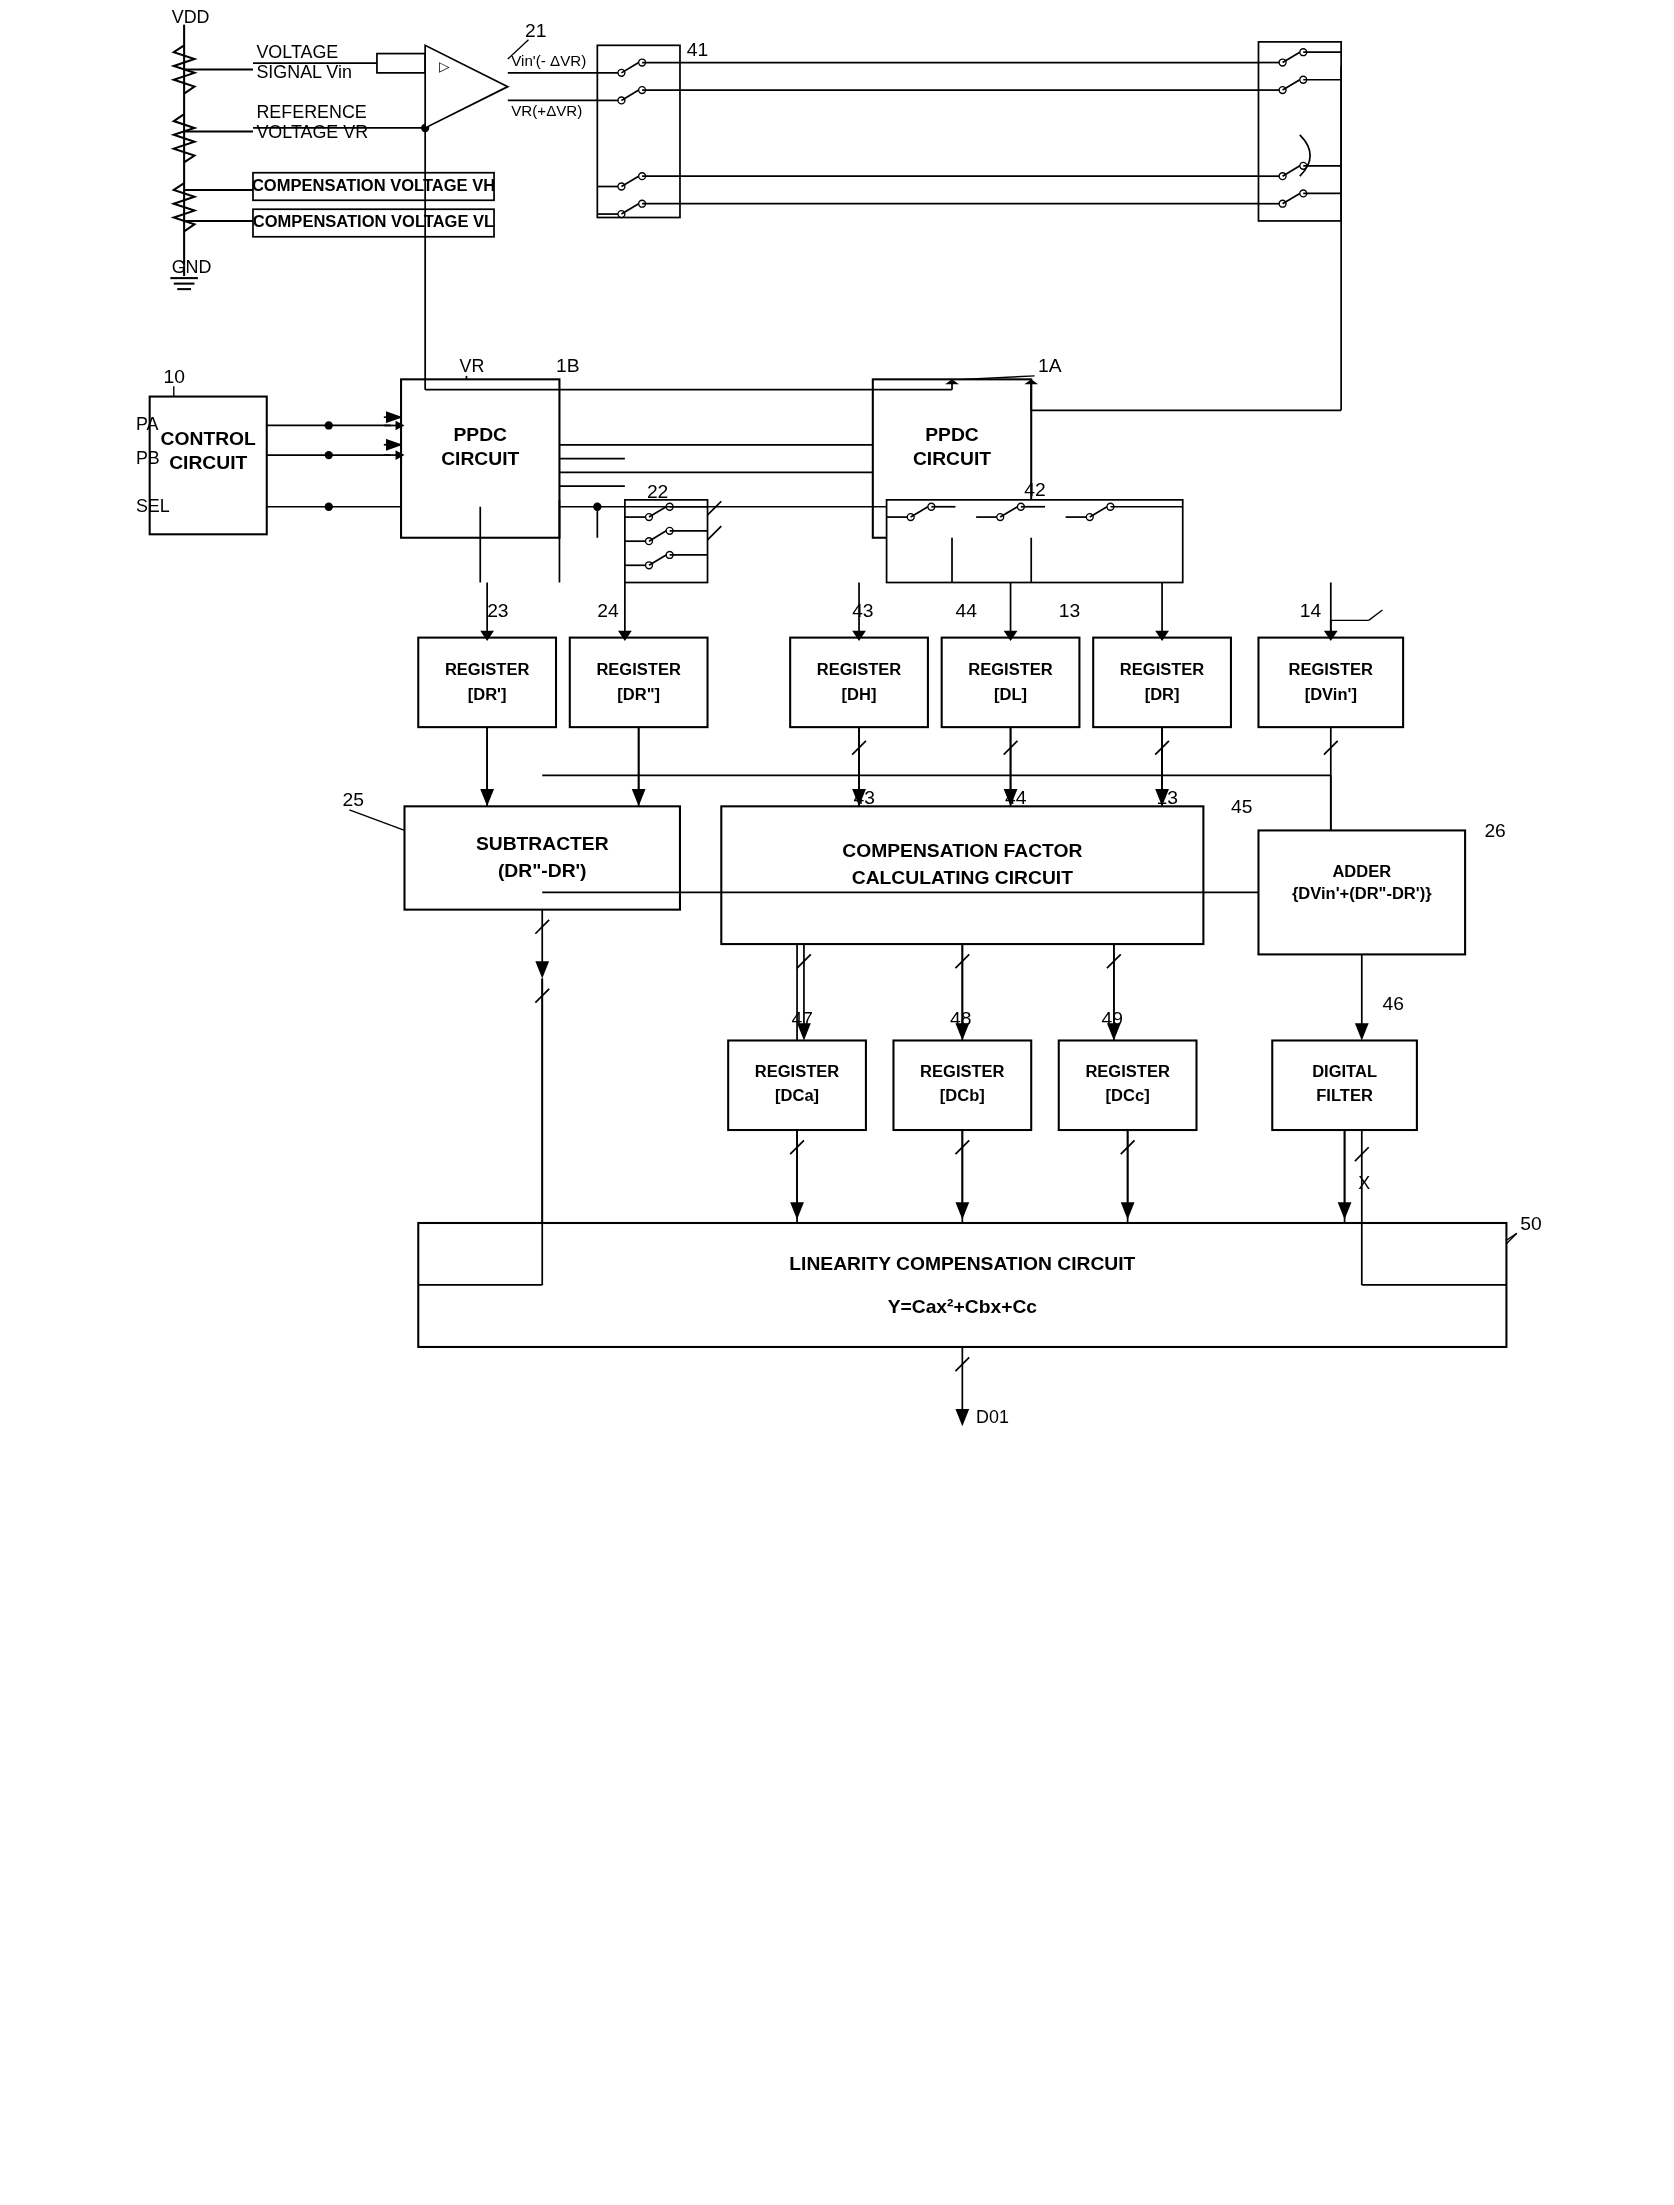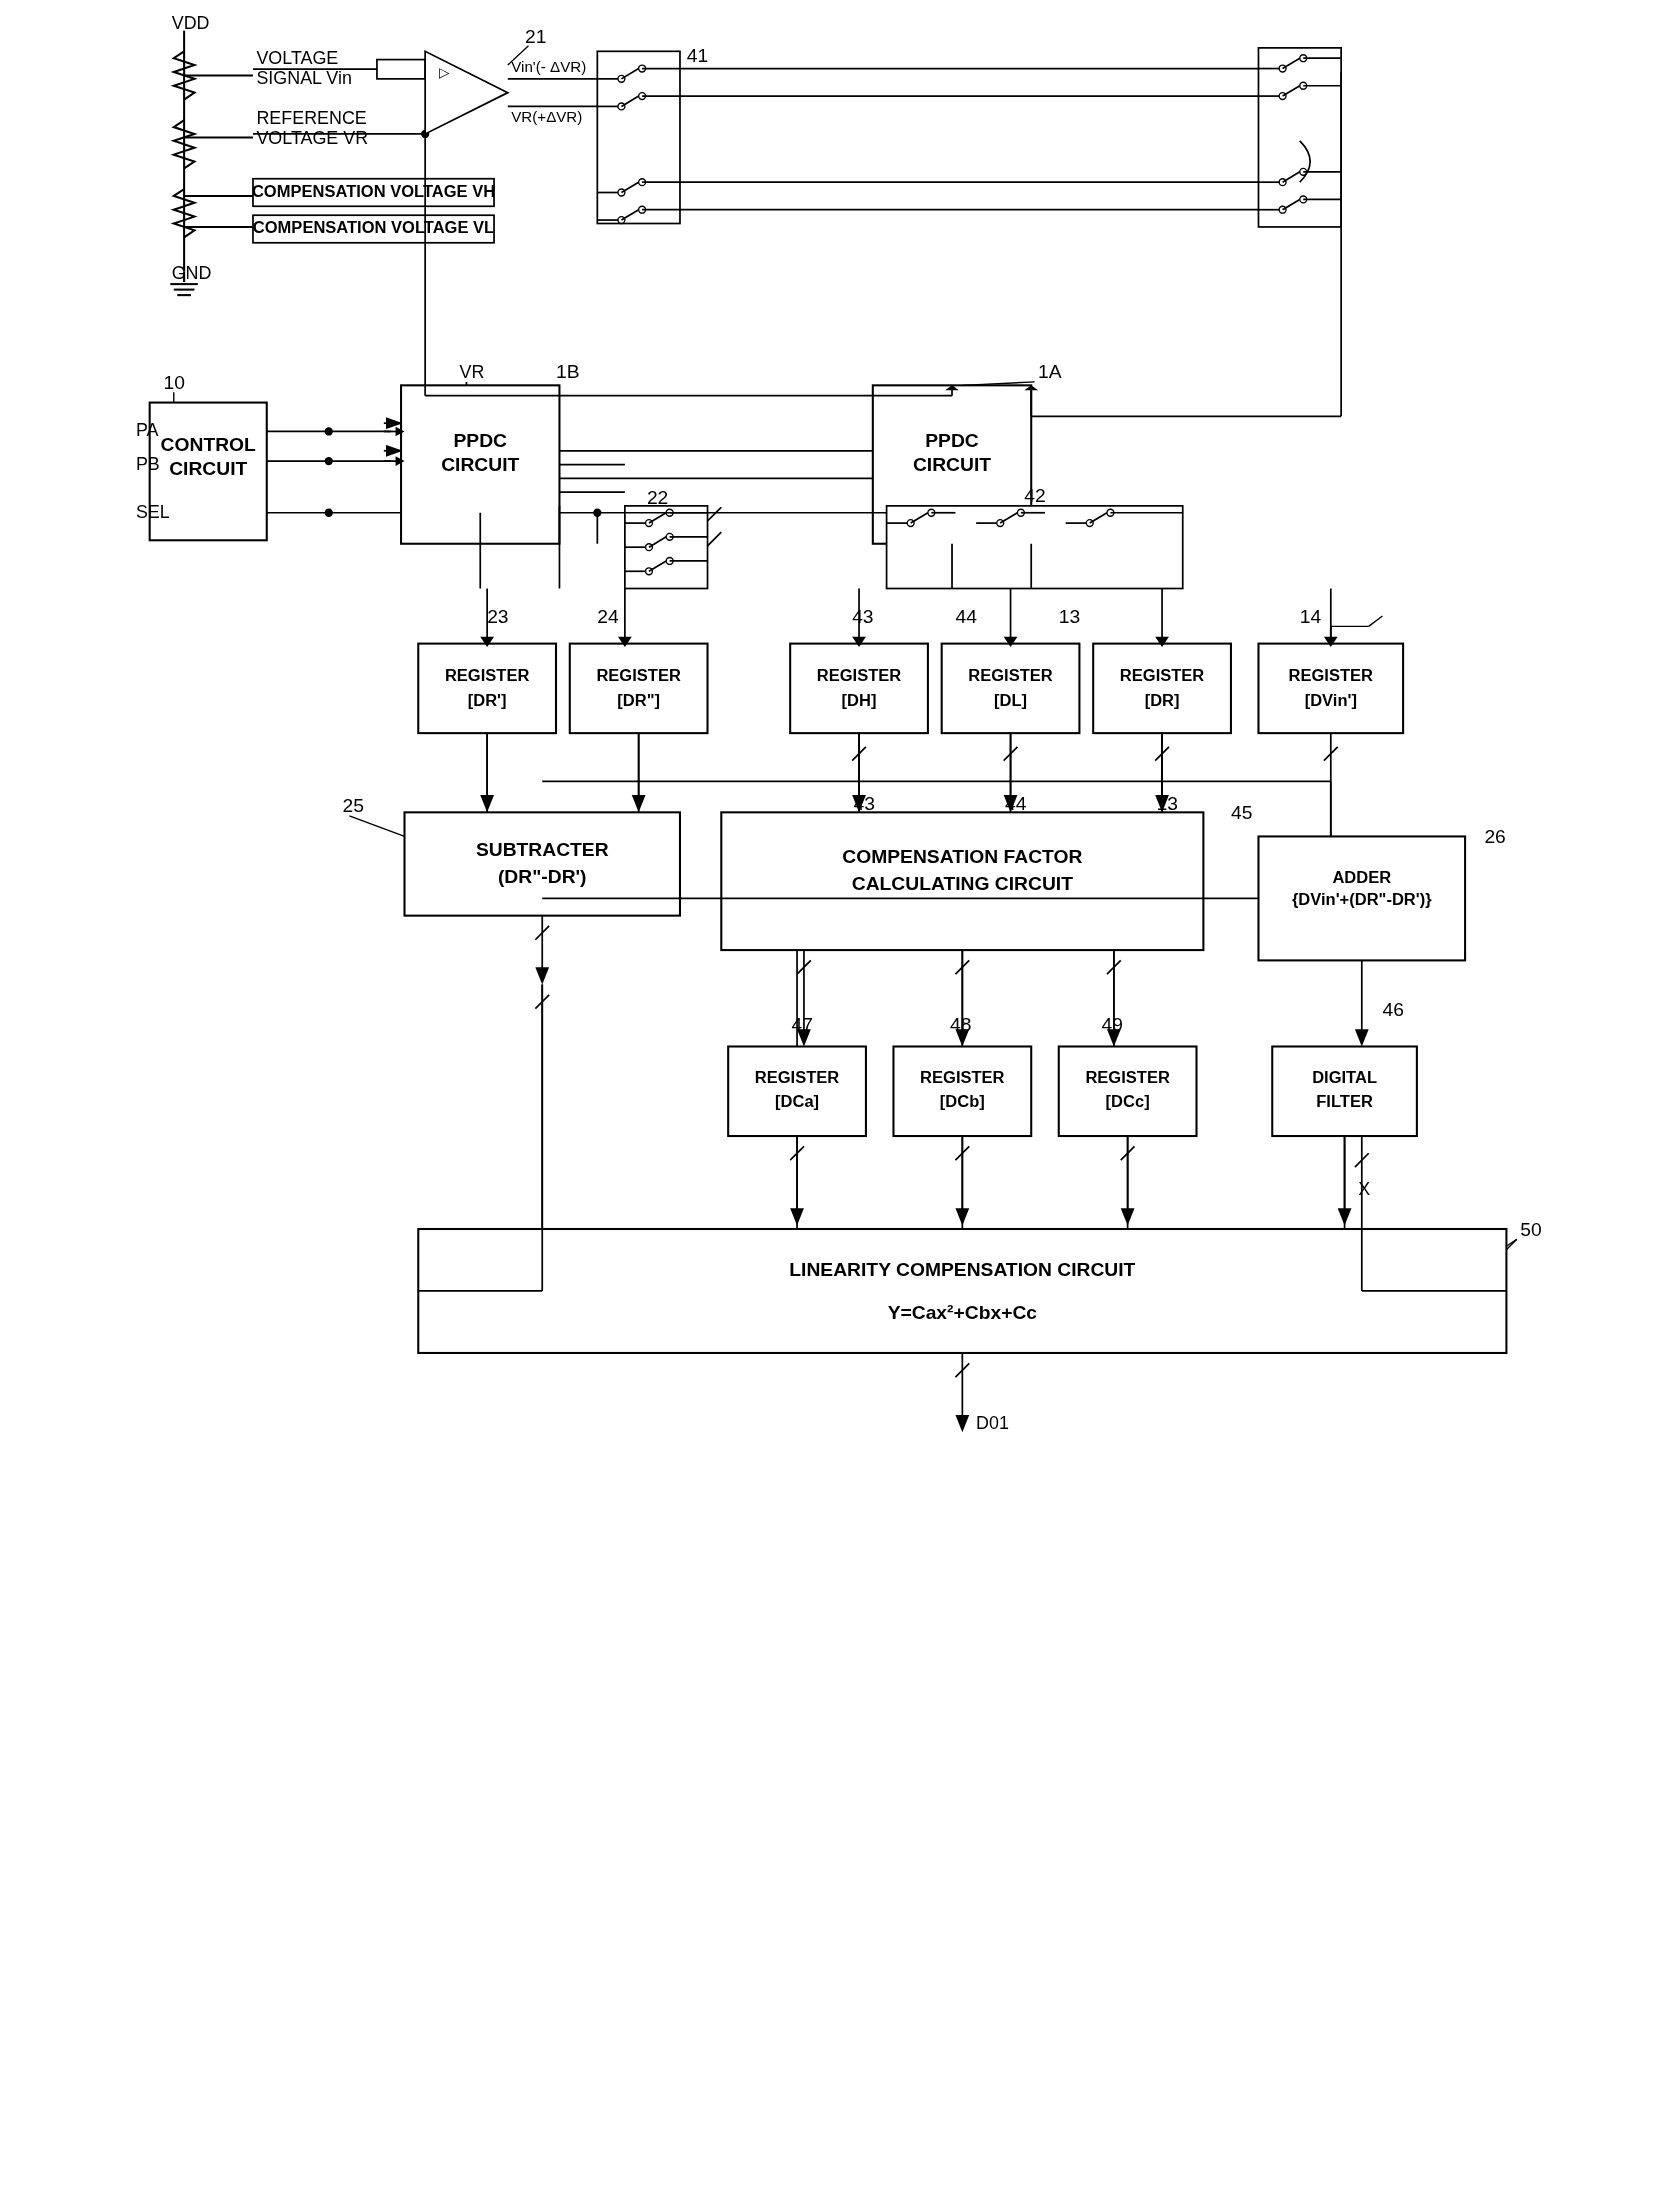--- a/index.html
+++ b/index.html
@@ -6,21 +6,21 @@
     body {
       background: #fff;
       font-family: Arial, sans-serif;
       width: 1674px;
       height: 2205px;
       position: relative;
       overflow: hidden;
     }
     #diagram-container {
       position: absolute;
-      top: 10px; left: 0;
+      top: 4px; left: 0;
       width: 1674px;
       height: 1865px;
     }
     svg {
       width: 100%;
       height: 100%;
     }
     .block-text {
       font-family: Arial, sans-serif;
       font-size: 28px;

